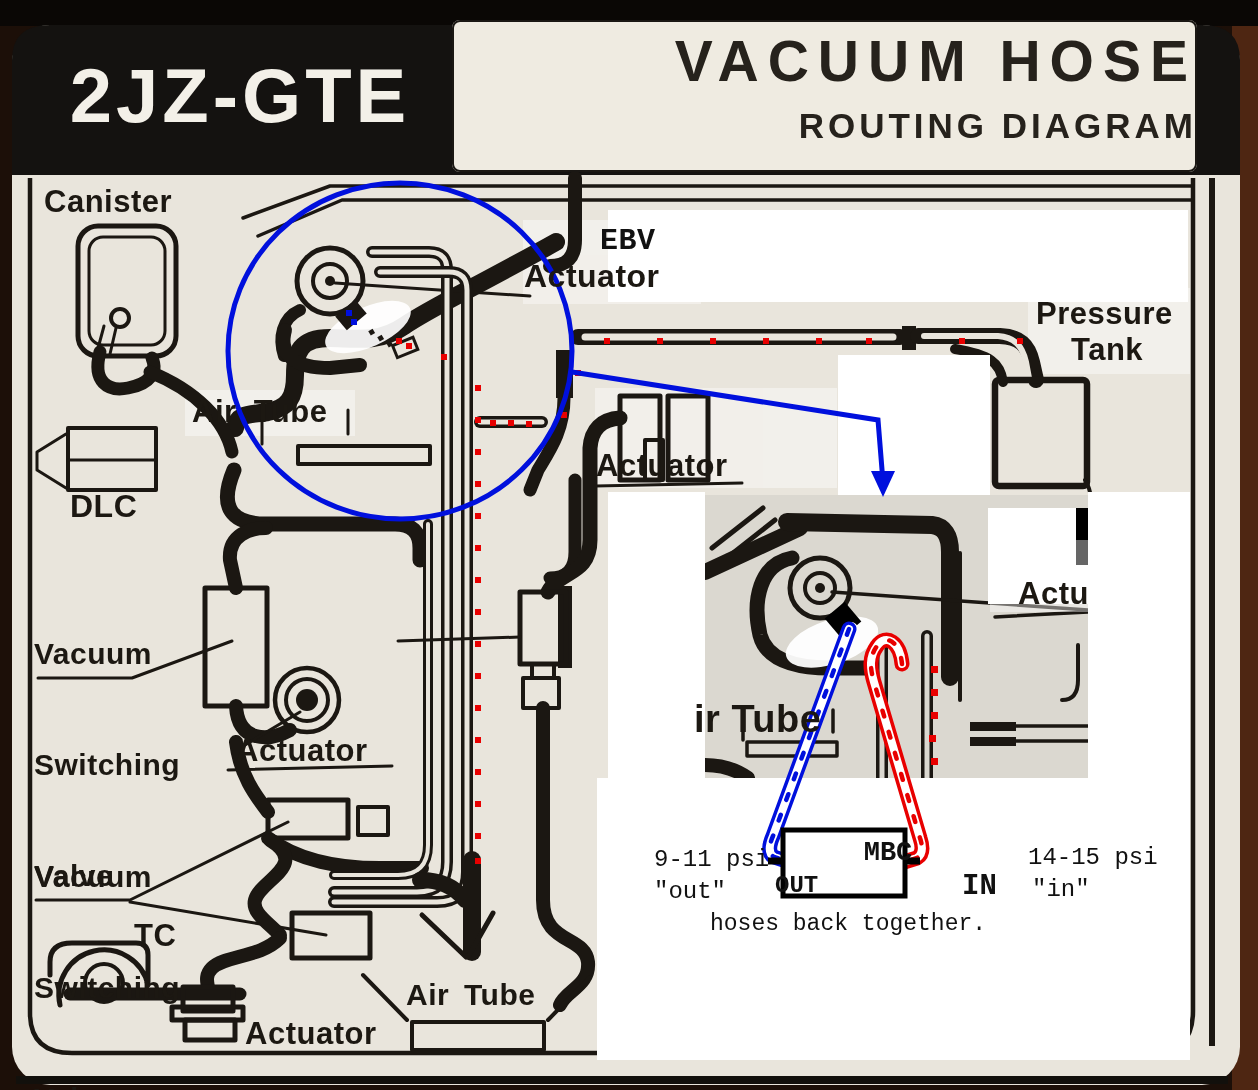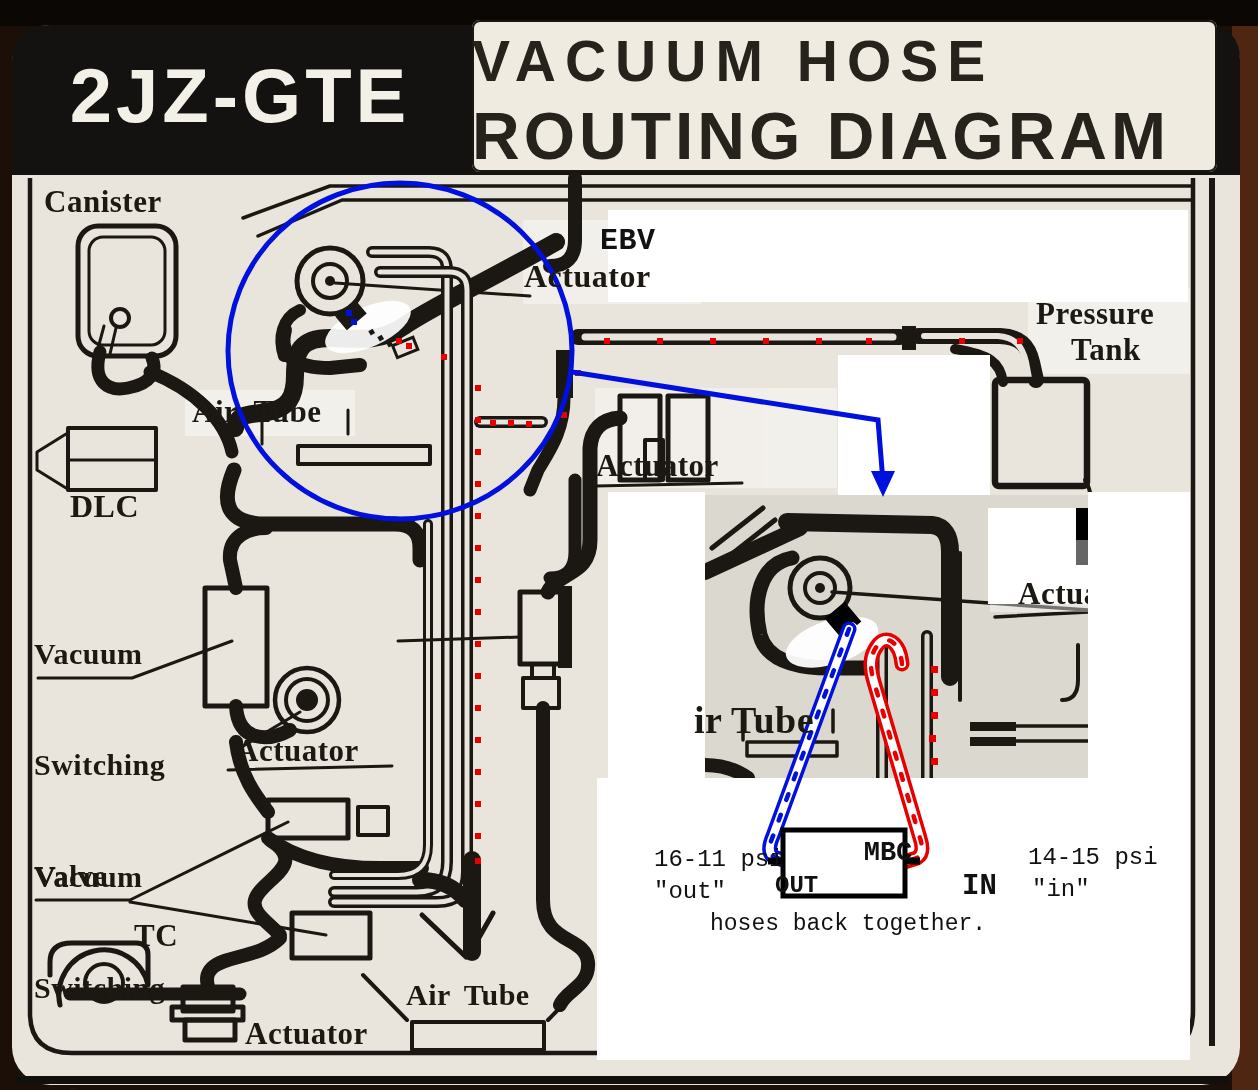--- a/index.html
+++ b/index.html
@@ -1,31 +1,31 @@
 <!DOCTYPE html>
 <html><head>
 <meta charset="utf-8">
 <style>
   html,body{margin:0;padding:0;background:#000;}
   #stage{position:relative;width:1258px;height:1090px;overflow:hidden;
          background:#d946ef;font-family:"Liberation Sans",sans-serif;}
   .abs{position:absolute;}
-  .dl{position:absolute;font-family:Liberation Serif, serif;
+  .dl{position:absolute;font-family:Liberation Sans, sans-serif;
       font-weight:600;color:#1c1812;letter-spacing:.5px;white-space:pre;}
   .mono{font-family:"Liberation Mono","DejaVu Sans Mono",monospace;color:#111;margin-left:44px;}
   .b{font-weight:700;}
   .clip{position:absolute;overflow:hidden;}
   #engine-title{position:absolute;left:40px;top:52px;width:400px;text-align:center;
       font-size:76px;font-weight:700;color:#f3f0e8;letter-spacing:4px;
       font-family:"Liberation Sans",sans-serif;}
-  #title-box{position:absolute;left:472px;top:20px;width:745px;height:152px;
+  #title-box{position:absolute;left:452px;top:20px;width:745px;height:152px;
       background:#efebe1;border-radius:8px;box-shadow:0 0 0 2px #1a1713 inset;
-      text-align:left;color:#26221c;}
+      text-align:right;color:#26221c;}
   #title-box .t1{font-size:57px;font-weight:700;letter-spacing:9px;margin-top:8px;}
-  #title-box .t2{font-size:66px;font-weight:700;letter-spacing:4px;margin-top:4px;}
+  #title-box .t2{font-size:35px;font-weight:700;letter-spacing:4px;margin-top:12px;}
   .cap-line{white-space:pre;}
 </style>
 </head>
 <body>
 
 <div id="stage">
 
 <svg class="abs" width="1258" height="1090" viewBox="0 0 1258 1090" style="left:0;top:0" xmlns="http://www.w3.org/2000/svg">
   <defs>
     <clipPath id="insetClip">
@@ -316,21 +316,21 @@
   <span class="mono b" style="font-size:30px">EBV</span>
 </div>
 <div class="clip" style="left:1018px;top:576px;width:70px;height:34px">
   <span class="dl" style="position:static;font-size:31px">Actuator</span>
 </div>
 <div class="dl" style="left:694px;top:698px;font-size:38px">ir Tube</div>
 
 <div class="abs mono b" style="left:783px;top:838px;width:122px;text-align:center;font-size:27px">MBC</div>
 <div class="abs mono b" style="left:731px;top:872px;font-size:24px">OUT</div>
 <div class="abs mono b" style="left:918px;top:870px;font-size:29px">IN</div>
-<div class="abs mono" style="left:610px;top:846px;font-size:24px">16-11 psi</div>
+<div class="abs mono" style="left:610px;top:846px;font-size:24px">9-11 psi</div>
 <div class="abs mono" style="left:610px;top:878px;font-size:24px">"out"</div>
 <div class="abs mono" style="left:984px;top:844px;font-size:24px">14-15 psi</div>
 <div class="abs mono" style="left:988px;top:876px;font-size:24px">"in"</div>
 
 <div class="abs mono" style="left:666px;top:910px;font-size:23px;line-height:28px">
   <div class="cap-line">hoses back together.</div>
 </div>
 
 </div>
 

